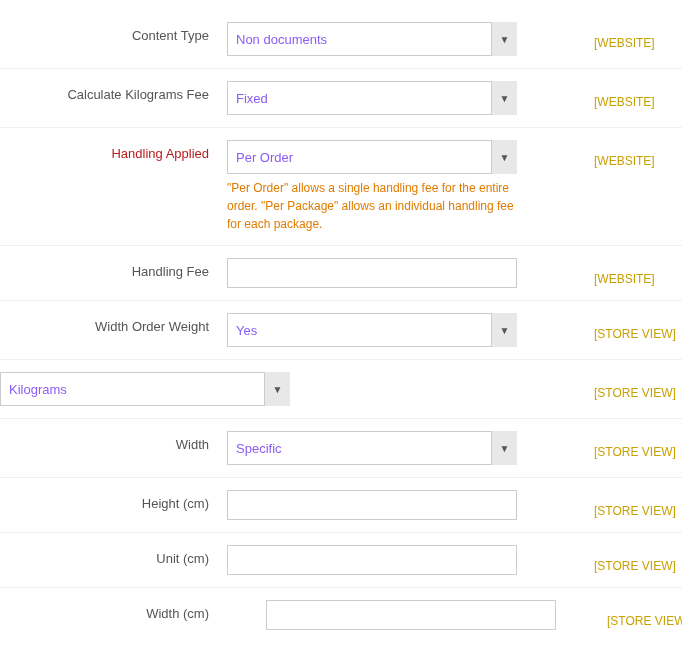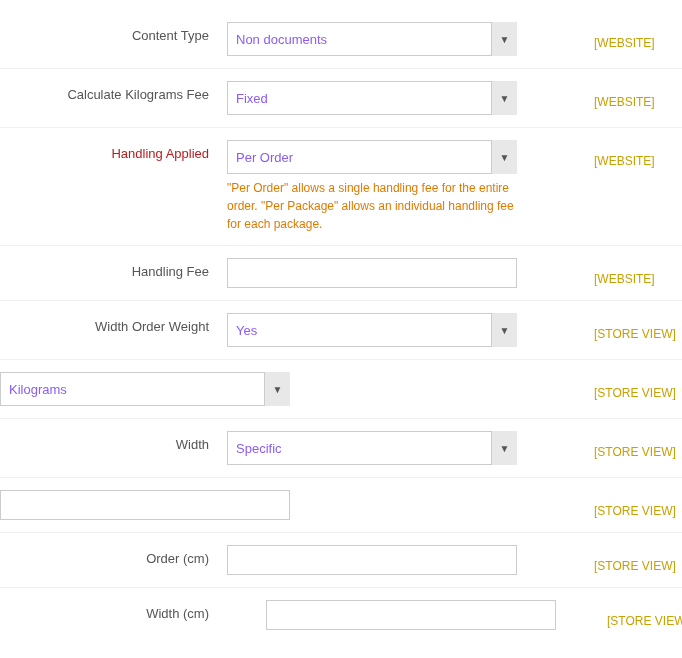--- a/index.html
+++ b/index.html
@@ -160,27 +160,28 @@
       <div class="scope-col">[STORE VIEW]</div>
     </div>
     <div class="form-row">
       <div class="label-col">Width</div>
       <div class="input-col">
         <div class="select-wrapper"><select><option value="Specific">Specific</option><option value="Regular">Regular</option></select><div class="select-arrow">▼</div></div>
       </div>
       <div class="scope-col">[STORE VIEW]</div>
     </div>
     <div class="form-row">
+      <div class="label-col">Height (cm)</div>
       <div class="input-col">
         <input type="text" placeholder="" style="">
       </div>
       <div class="scope-col">[STORE VIEW]</div>
     </div>
     <div class="form-row">
-      <div class="label-col">Order (cm)</div>
+      <div class="label-col">Unit (cm)</div>
       <div class="input-col">
         <input type="text" placeholder="" style="">
       </div>
       <div class="scope-col">[STORE VIEW]</div>
     </div>
     <div class="form-row">
       <div class="label-col">Width (cm)</div>
       <div class="input-col">
         <input type="text" placeholder="" style="">
       </div>

